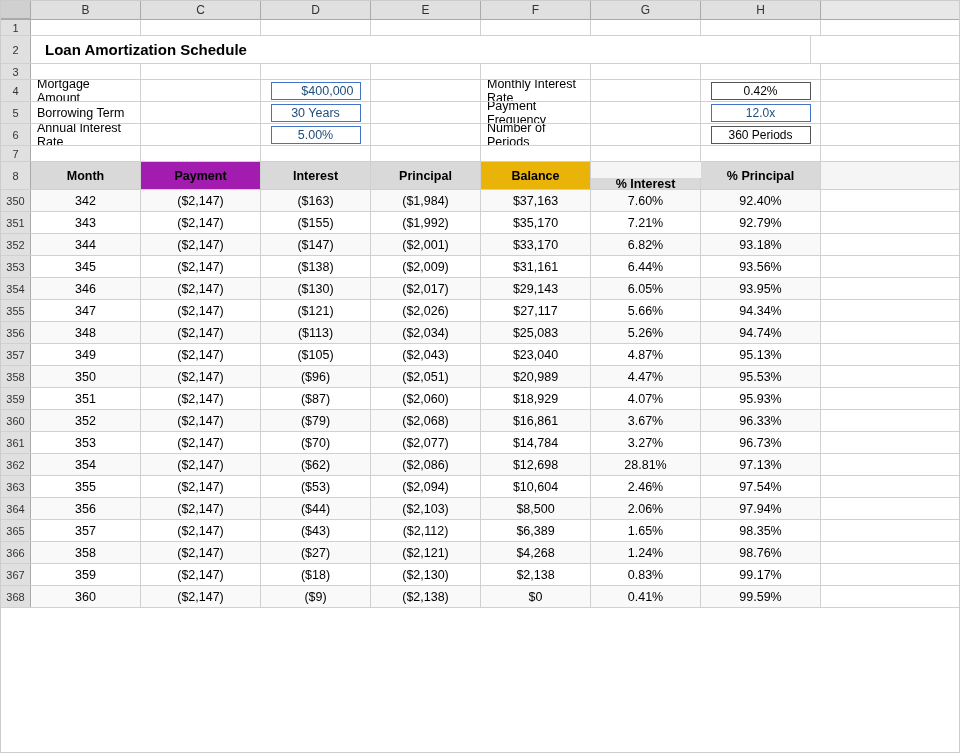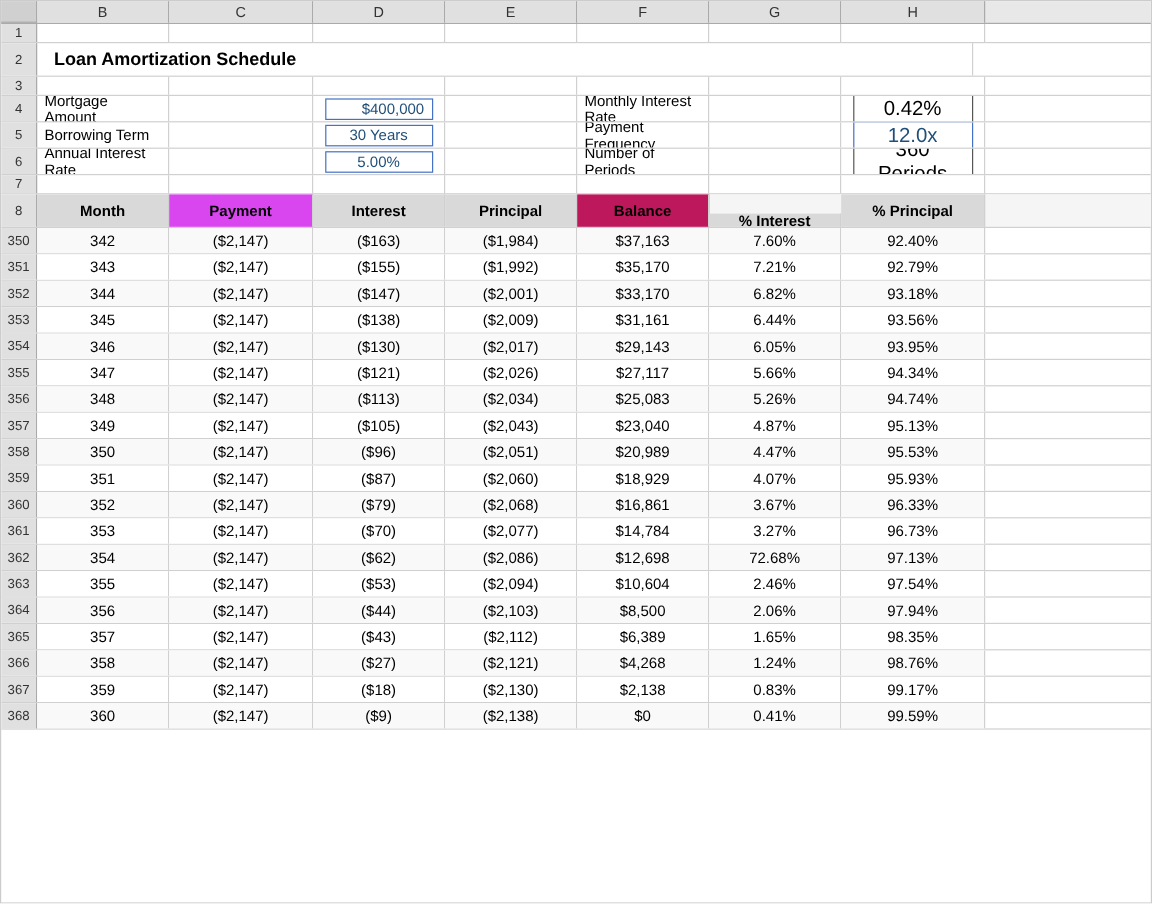--- a/index.html
+++ b/index.html
@@ -109,21 +109,21 @@
       border: 1px solid #4472c4;
       color: #1f4e79;
       font-size: 12.5px;
       padding: 1px 6px;
       width: 90px;
       text-align: center;
     }
 
     .input-box-right {
       border: 1px solid #555;
-      font-size: 17px;
+      font-size: 12px;
       padding: 1px 6px;
       width: 100px;
       text-align: center;
     }
 
     
     .header-cell {
       font-weight: bold;
       text-align: left;
       justify-content: center;
@@ -244,24 +244,24 @@
       <div class="cell cw-d"></div>
       <div class="cell cw-e"></div>
       <div class="cell cw-f"></div>
       <div class="cell cw-g"></div>
       <div class="cell cw-h"></div>
     </div>
 
     <div class="sheet-row row-hdr">
       <div class="row-num cw-a">8</div>
       <div class="cell cw-b header-cell cell-center" style="font-weight:bold; background:#d9d9d9;">Month</div>
-      <div class="cell cw-c header-cell cell-center" style="font-weight:bold; background:#d946ef;">Payment</div>
+      <div class="cell cw-c header-cell cell-center" style="font-weight:bold; background:#a21caf;">Payment</div>
       <div class="cell cw-d header-cell cell-center" style="font-weight:bold; background:#d9d9d9;">Interest</div>
       <div class="cell cw-e header-cell cell-center" style="font-weight:bold; background:#d9d9d9;">Principal</div>
-      <div class="cell cw-f header-cell cell-center" style="font-weight:bold; background:#be185d;">Balance</div>
+      <div class="cell cw-f header-cell cell-center" style="font-weight:bold; background:#eab308;">Balance</div>
       <div class="cell cw-g header-cell cell-center" style="font-weight:bold; background:#d9d9d9;margin-top:16px;">% Interest</div>
       <div class="cell cw-h header-cell cell-center" style="font-weight:bold; background:#d9d9d9;">% Principal</div>
     </div>
 
     <div id="data-rows-container">
         <div class="sheet-row row-std data-row">
     <div class="row-num cw-a">350</div>
     <div class="cell cw-b cell-center">342</div>
     <div class="cell cw-c cell-center">($2,147)</div>
     <div class="cell cw-d cell-center">($163)</div>
@@ -380,21 +380,21 @@
     <div class="cell cw-g cell-center">3.27%</div>
     <div class="cell cw-h cell-center">96.73%</div>
   </div>
         <div class="sheet-row row-std data-row">
     <div class="row-num cw-a">362</div>
     <div class="cell cw-b cell-center">354</div>
     <div class="cell cw-c cell-center">($2,147)</div>
     <div class="cell cw-d cell-center">($62)</div>
     <div class="cell cw-e cell-center">($2,086)</div>
     <div class="cell cw-f cell-center">$12,698</div>
-    <div class="cell cw-g cell-center">72.68%</div>
+    <div class="cell cw-g cell-center">28.81%</div>
     <div class="cell cw-h cell-center">97.13%</div>
   </div>
         <div class="sheet-row row-std data-row">
     <div class="row-num cw-a">363</div>
     <div class="cell cw-b cell-center">355</div>
     <div class="cell cw-c cell-center">($2,147)</div>
     <div class="cell cw-d cell-center">($53)</div>
     <div class="cell cw-e cell-center">($2,094)</div>
     <div class="cell cw-f cell-center">$10,604</div>
     <div class="cell cw-g cell-center">2.46%</div>

